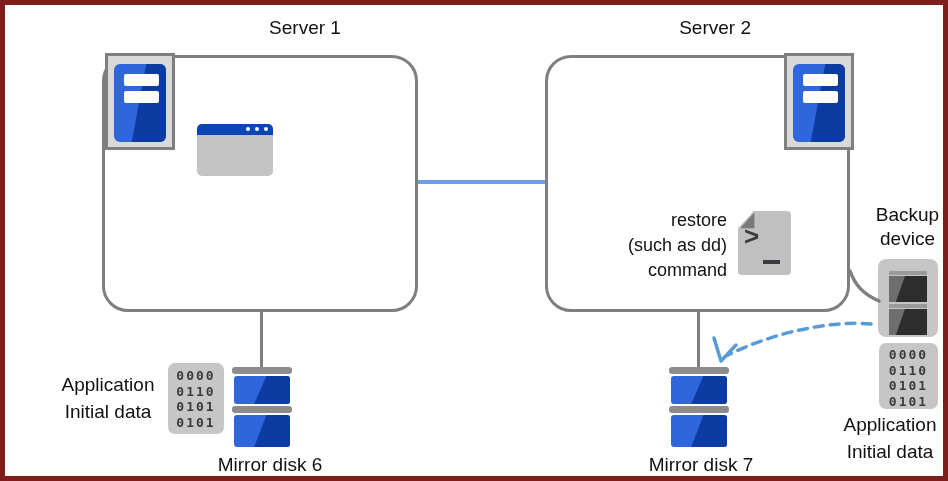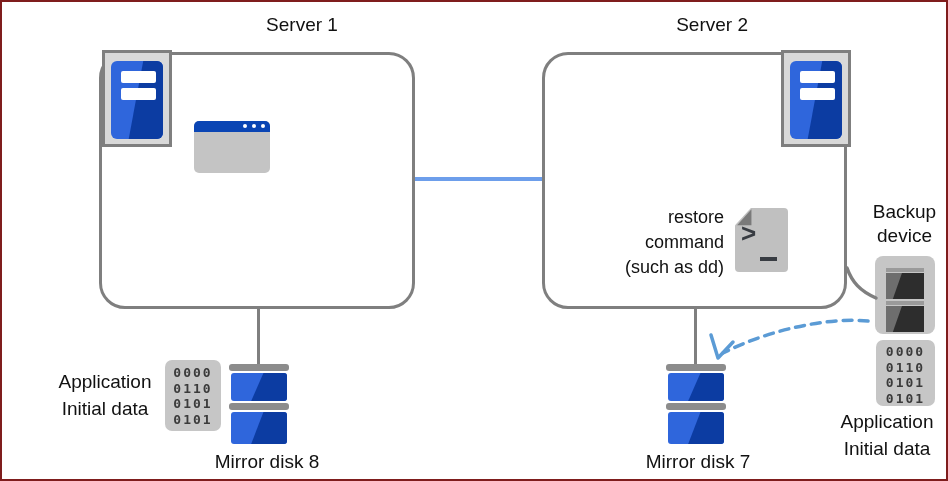--- a/index.html
+++ b/index.html
@@ -14,21 +14,21 @@
     --digit-gray:#3b3b3b;
     --segment-dark:#2d2d2d;
     --segment-mid:#6e6e6e;
     --cap-gray:#8c8c8c;
     --server-icon-bg:#d9d9d9;
     --glyph-dark:#383c42;
   }
   html,body{margin:0;padding:0;background:#fff;}
   .stage{
     position:relative;width:948px;height:481px;background:#fff;
-    border:2px solid #7f1d1d;box-sizing:border-box;overflow:hidden;
+    border:5px solid #7f1d1d;box-sizing:border-box;overflow:hidden;
     font-family:"Liberation Sans",sans-serif;color:#111;
   }
   .abs{position:absolute;}
   .label{font-size:19px;line-height:23px;text-align:center;white-space:nowrap;}
   .label span{display:block;}
 
   
   .server-box{
     position:absolute;box-sizing:border-box;background:#fff;
     border:3px solid var(--border-gray);border-radius:26px;z-index:1;
@@ -131,22 +131,22 @@
     <div class="app-titlebar">
       <span class="app-dot" style="right:23px;"></span>
       <span class="app-dot" style="right:14px;"></span>
       <span class="app-dot" style="right:5px;"></span>
     </div>
   </div>
   <div class="abs label" style="left:281px;top:135px;text-align:left;">Application</div>
 
   <div class="restore-text">
     <span>restore</span>
+    <span>(such as dd)</span>
     <span>command</span>
-    <span>(such as dd)</span>
   </div>
 
   <div class="script-icon">
     <div class="script-body"></div>
     <div class="script-fold"></div>
     <div class="script-prompt">&gt;</div>
     <div class="script-underscore"></div>
   </div>
 
   <div class="abs label" style="left:855px;top:198px;width:95px;line-height:24px;">
@@ -202,21 +202,21 @@
     <div class="disk-cap"></div>
     <div class="disk-body b1">
         <div class="disk-shade"></div>
       </div>
     <div class="disk-cap"></div>
     <div class="disk-body b2">
         <div class="disk-shade"></div>
       </div>
   </div>
 
-  <div class="abs label" style="left:190px;top:448px;width:150px;">Mirror disk 8</div>
+  <div class="abs label" style="left:190px;top:448px;width:150px;">Mirror disk 6</div>
   <div class="abs label" style="left:621px;top:448px;width:150px;">Mirror disk 7</div>
 
   <svg class="overlay" viewBox="0 0 948 481">
     <path class="gray-link" d="M845 266 C850 280 858 289 874 296"></path>
     <path class="dash" d="M866 319 C826 315 766 328 721 351"></path>
     <path class="dash-head" d="M709 333 L716 356 L731 340"></path>
   </svg>
 
 </div>
 

